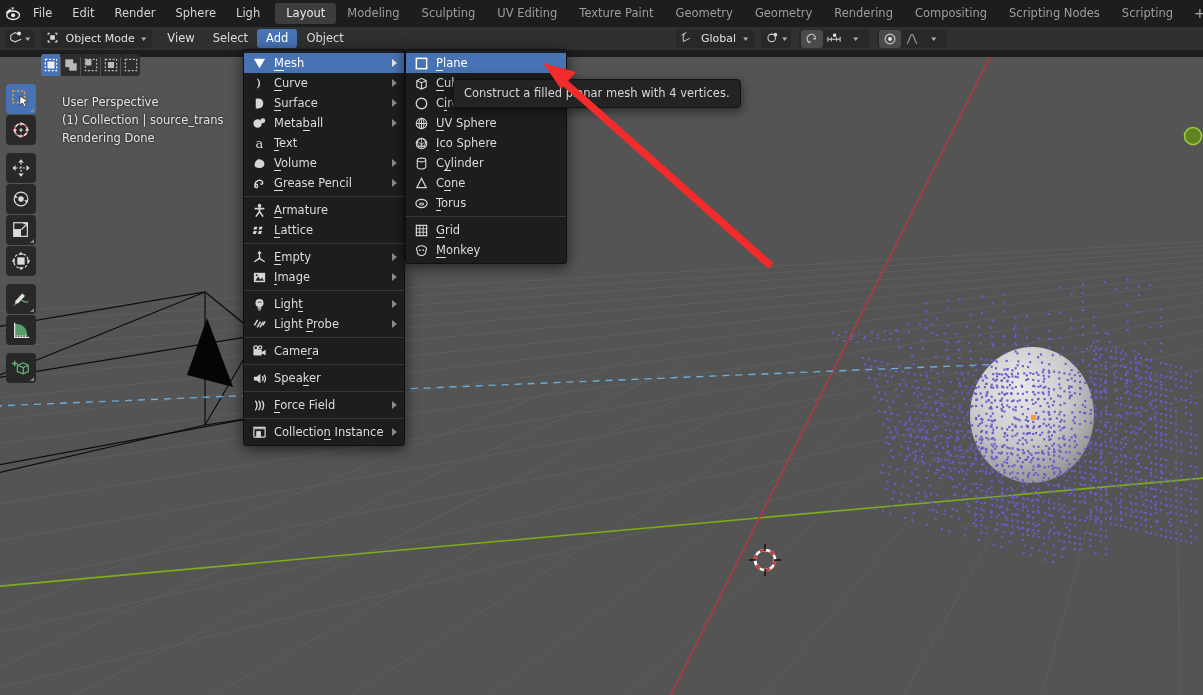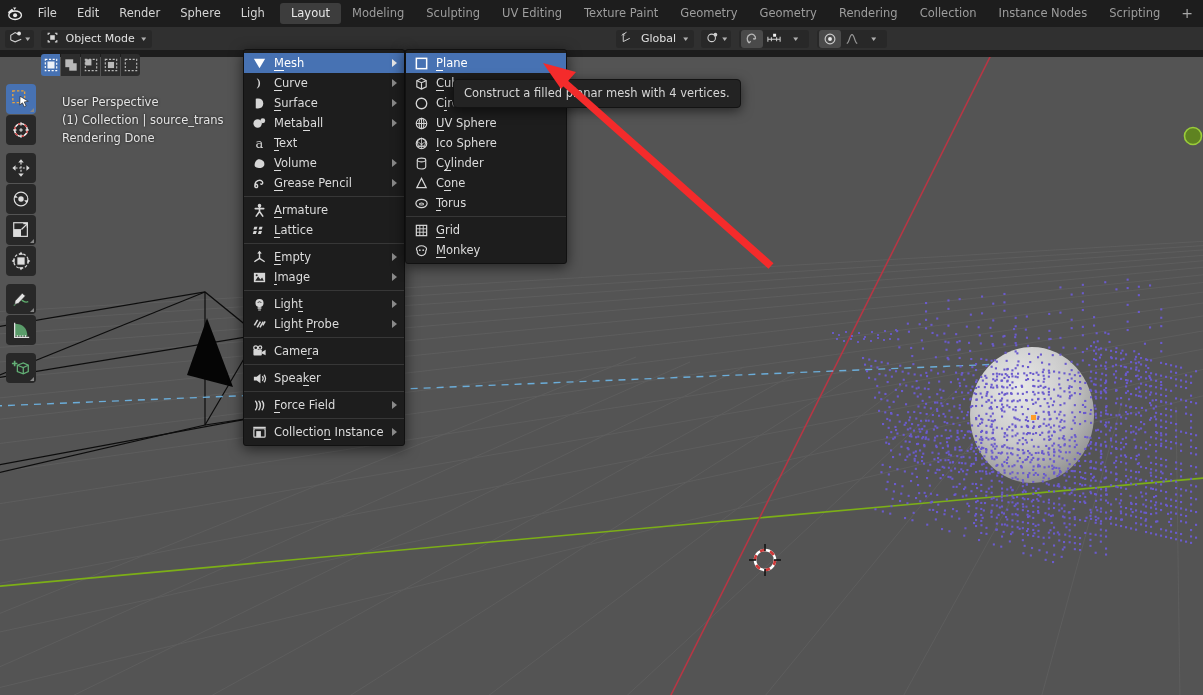--- a/index.html
+++ b/index.html
@@ -168,22 +168,22 @@
       </div>
     <div class="workspace-tabs" id="ws-tabs">
         <div class="ws-tab active">Layout</div>
         <div class="ws-tab">Modeling</div>
         <div class="ws-tab">Sculpting</div>
         <div class="ws-tab">UV Editing</div>
         <div class="ws-tab">Texture Paint</div>
         <div class="ws-tab">Geometry</div>
         <div class="ws-tab">Geometry</div>
         <div class="ws-tab">Rendering</div>
-        <div class="ws-tab">Collection</div>
-        <div class="ws-tab">Instance Nodes</div>
+        <div class="ws-tab">Compositing</div>
+        <div class="ws-tab">Scripting Nodes</div>
         <div class="ws-tab">Scripting</div>
       </div>
     <div class="ws-plus">+</div>
   </div>
 
   <div class="vpheader">
     <div class="hdr-btn" style="margin-left:5px;">
       <span>
         <svg width="14" height="14" viewBox="0 0 16 16">
           <path d="M2 11.5 L7 13.5 L14 10.5" fill="none" stroke="#d0d0d0" stroke-width="1.2"></path>
@@ -198,22 +198,28 @@
       <span>
         <svg width="13" height="13" viewBox="0 0 16 16">
           <path d="M2 2h3v1.3H3.3V5H2zM11 2h3v3h-1.3V3.3H11zM2 11h1.3v1.7H5V14H2zM11 12.7h1.7V11H14v3h-3z" fill="#d8d8d8"></path>
           <rect x="5.2" y="5.2" width="5.6" height="5.6" fill="#d8d8d8"></rect>
         </svg>
       </span>
       <span style="padding:0 4px;">Object Mode</span>
       <span class="chev">▾</span>
     </div>
 
-
-    <div style="position:absolute; left:616px; display:flex; align-items:center;justify-content:space-between;">
+    <div style="display:flex;align-items:center;margin-left:6px;" id="vp-menus">
+        <div class="hdr-txt">View</div>
+        <div class="hdr-txt">Select</div>
+        <div class="hdr-txt active">Add</div>
+        <div class="hdr-txt">Object</div>
+      </div>
+
+    <div style="position:absolute; left:676px; display:flex; align-items:center;justify-content:space-between;">
       <div class="hdr-btn" style="margin-left:0;padding:0 6px 0 4px;">
         <span>
           <svg width="13" height="13" viewBox="0 0 16 16">
             <path d="M4 13 L4 4 M4 4 L8 1.5 M4 13 L12 9" fill="none" stroke="#d0d0d0" stroke-width="1.2"></path>
             <path d="M2.3 5.5 L4 3.4 L5.7 5.5" fill="none" stroke="#d0d0d0" stroke-width="1.1"></path>
           </svg>
         </span>
         <span style="padding:0 5px;">Global</span>
         <span class="chev">▾</span>
       </div>

